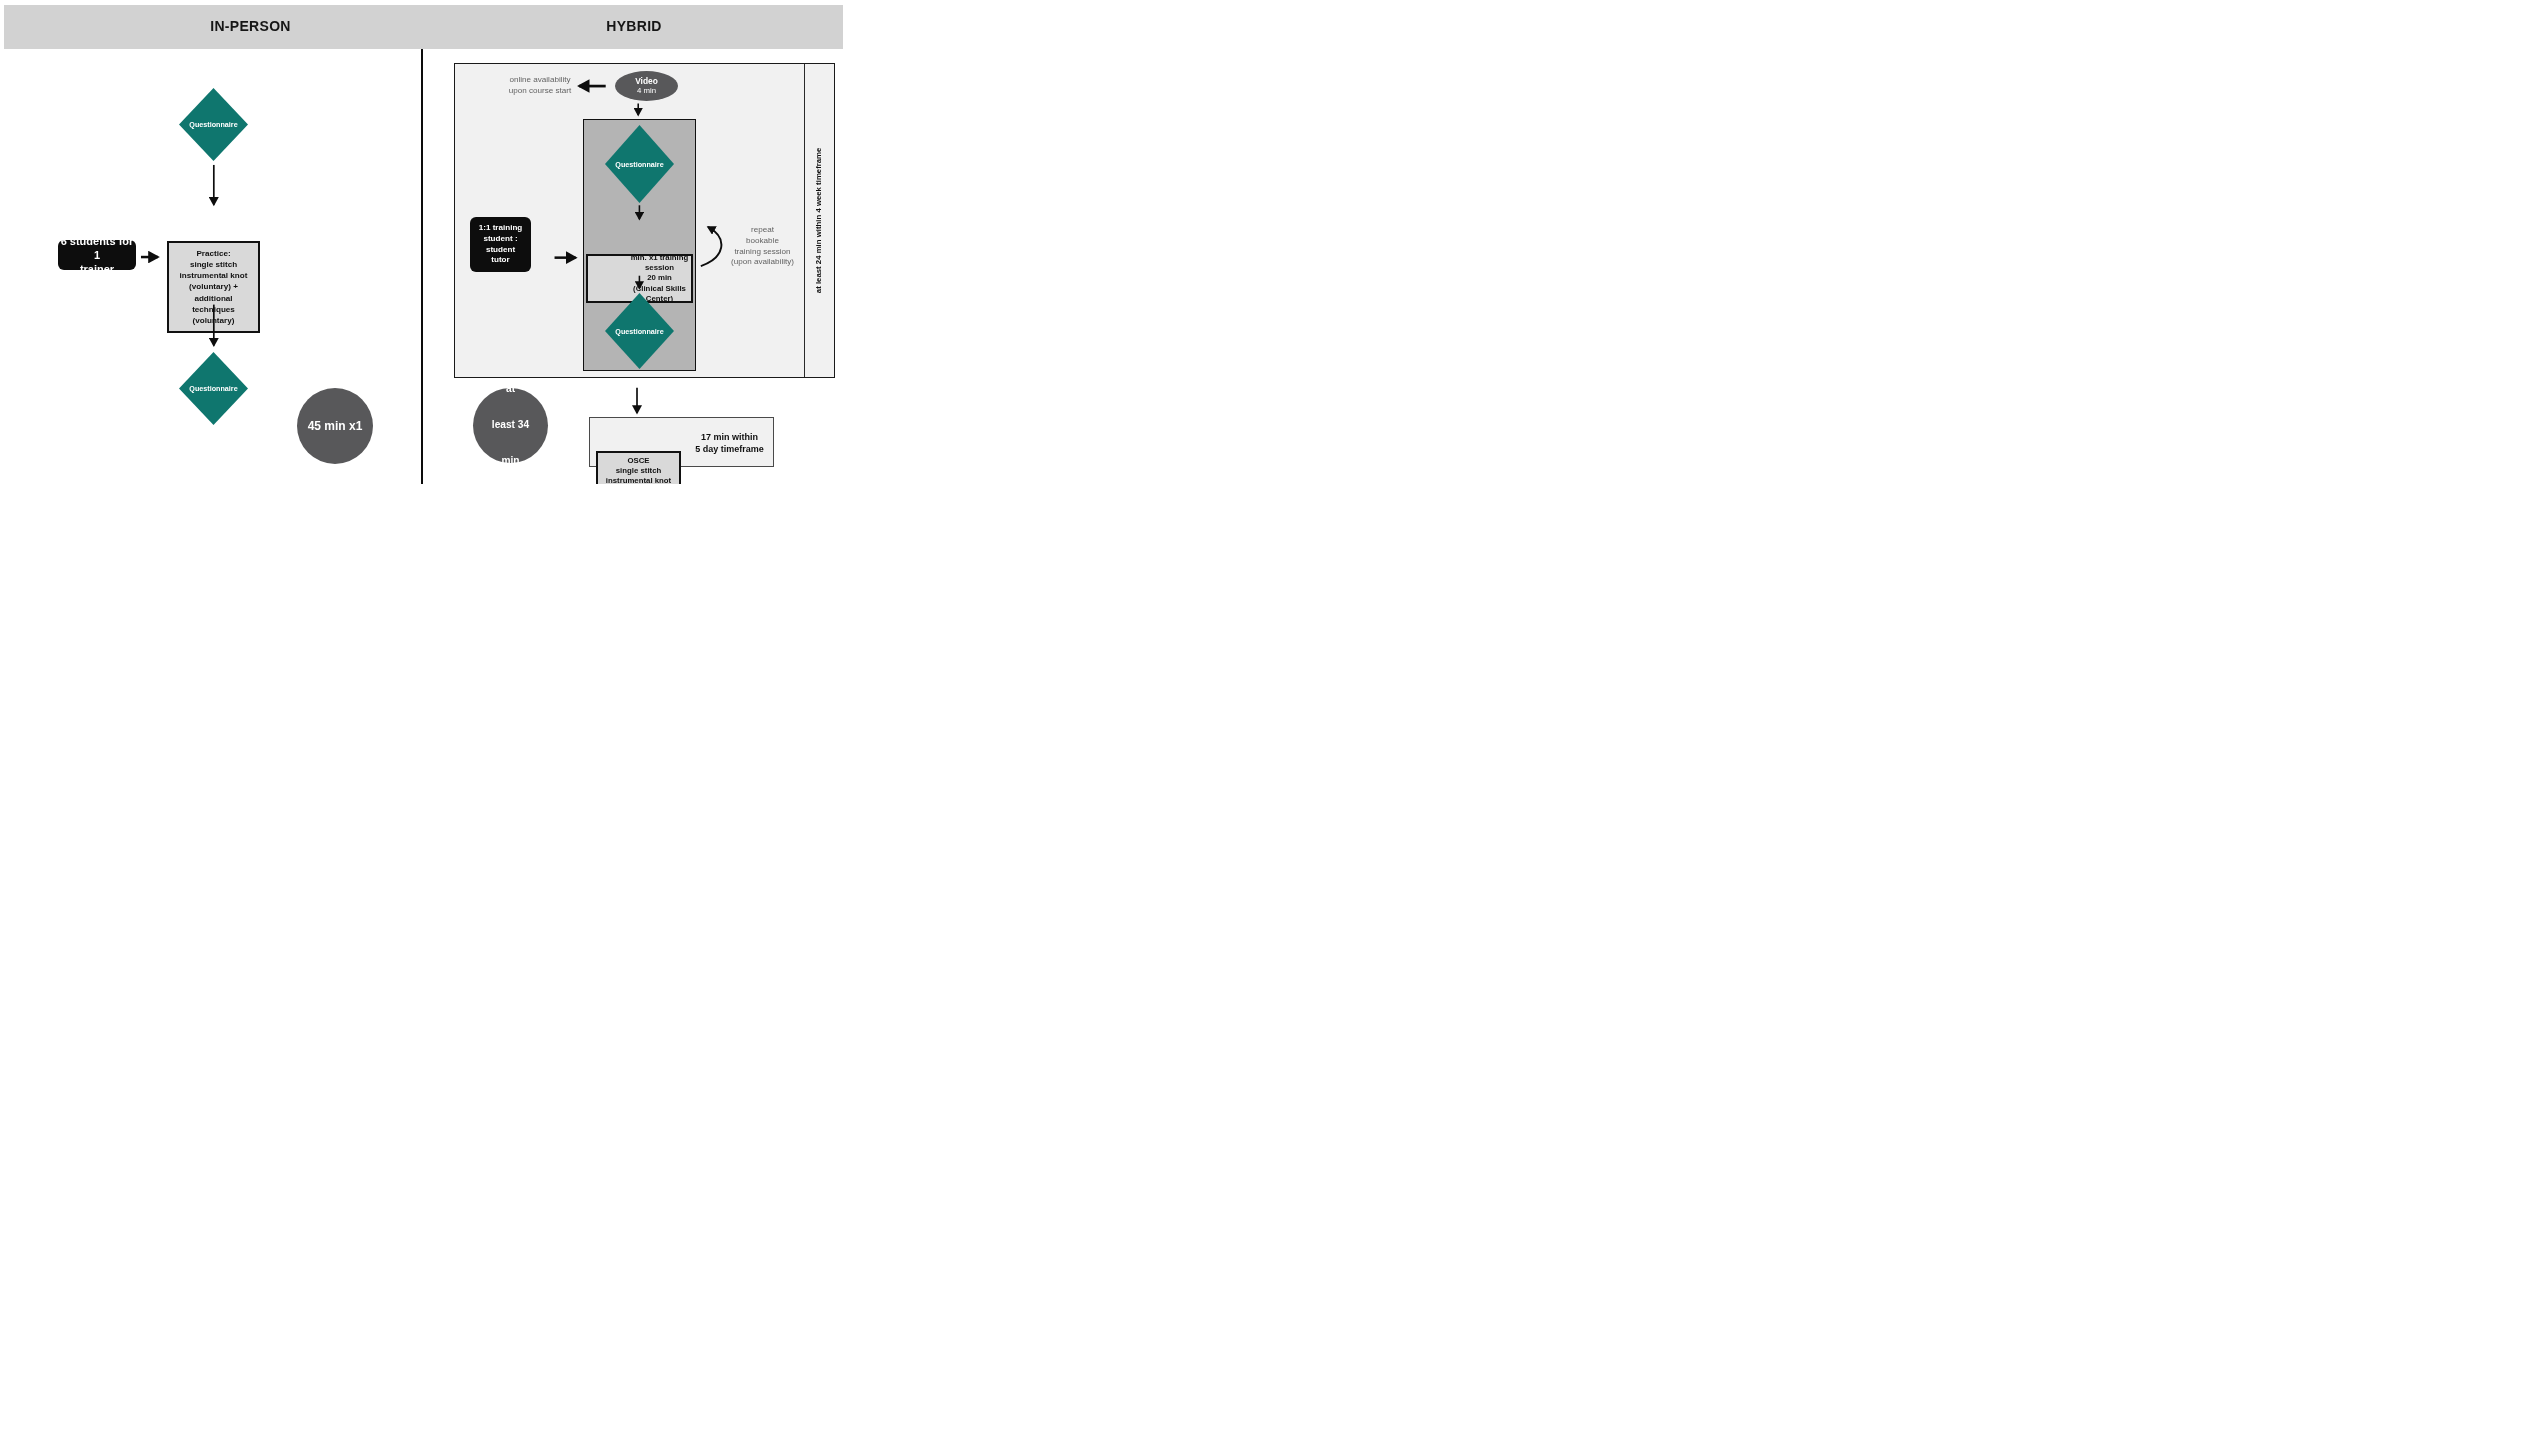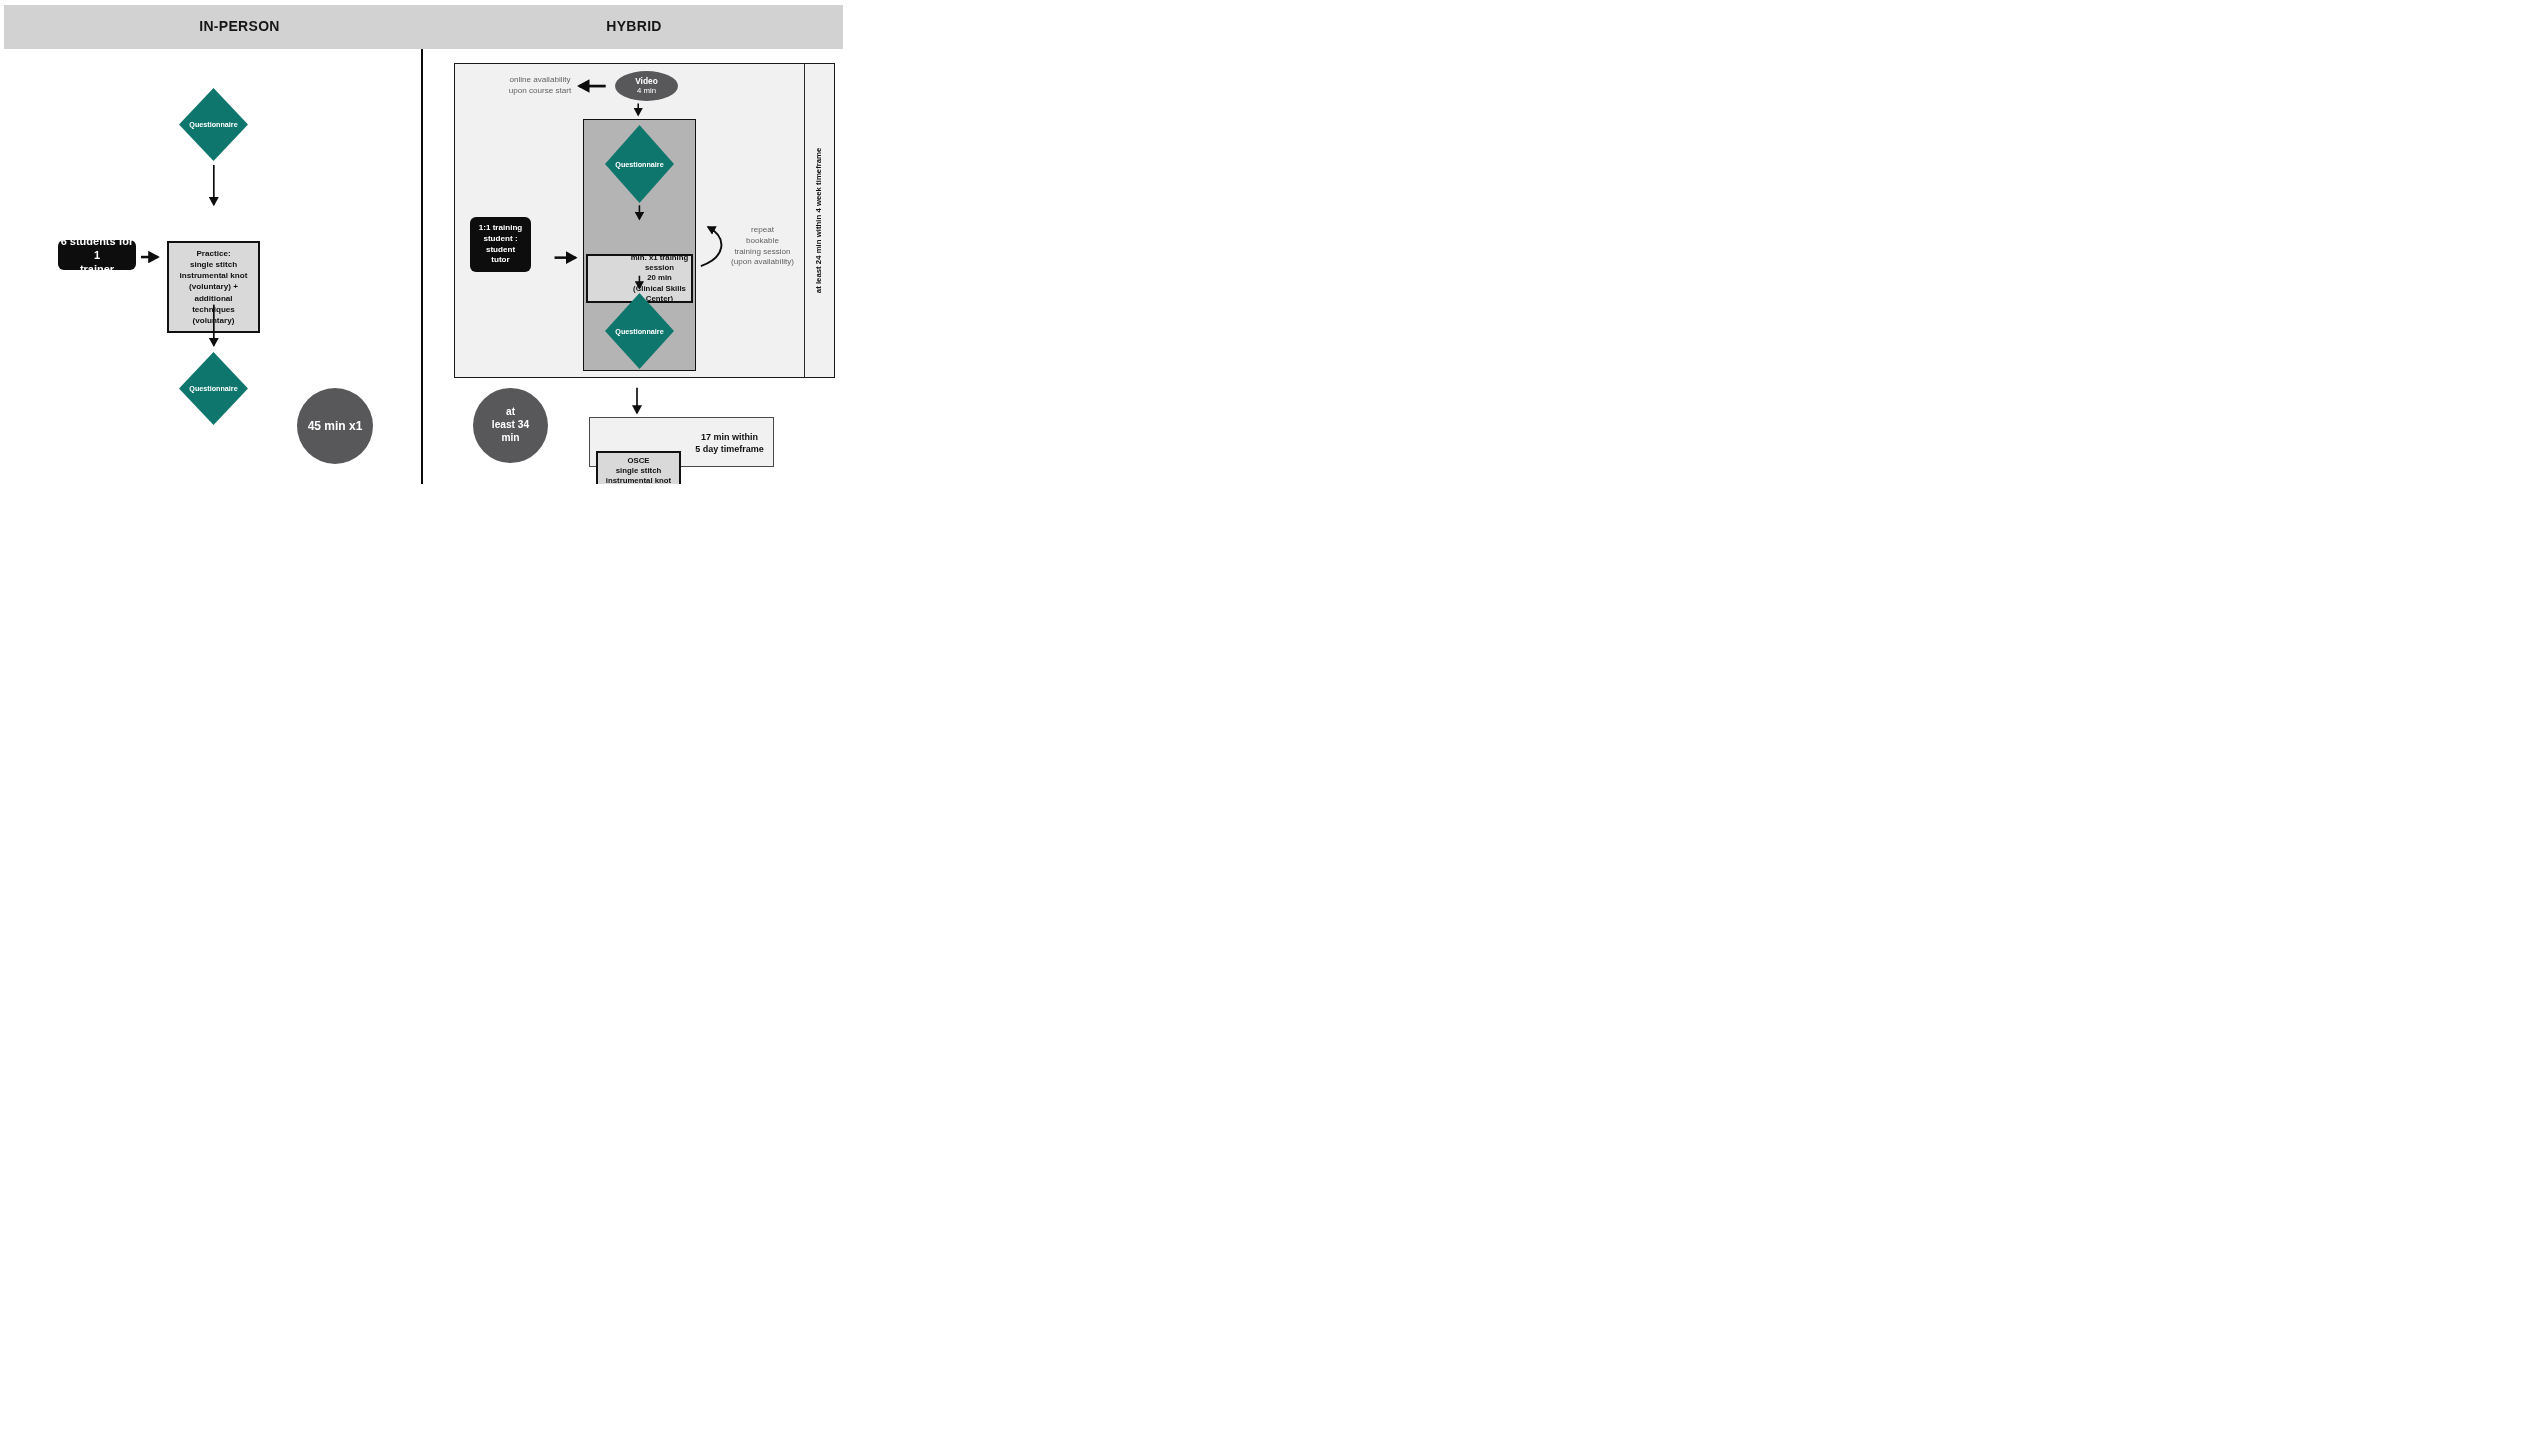--- a/index.html
+++ b/index.html
@@ -1,37 +1,37 @@
 <!DOCTYPE html>
 <html style="font-size:9.6px"><head>
 <meta charset="utf-8">
 <style>
   html,body{margin:0;padding:0;background:#ffffff;}
   body{font-family:"Liberation Sans","DejaVu Sans",sans-serif;color:#111;}
   .canvas{position:relative;width:846px;height:484px;background:#ffffff;overflow:hidden;}
 
   .header-bar{position:absolute;left:3.6px;top:4.8px;width:839px;height:44px;background:#d2d2d2;}
   .header-label{position:absolute;top:18px;transform:translateX(-50%);font-weight:bold;font-size:14px;letter-spacing:0.3px;color:#161616;}
-  #hdr-left{left:221px;padding-left:37px;}
+  #hdr-left{left:232px;padding-left:37px;}
   #hdr-right{left:634px;}
 
   .v-divider{position:absolute;left:421px;top:49px;width:1.8px;height:435px;background:#0c0c0c;}
 
   .diamond{position:absolute;background:#0f766e;display:flex;align-items:center;justify-content:center;
            clip-path:polygon(50% 0,100% 50%,50% 100%,0 50%);}
   .diamond span{color:#fff;font-weight:bold;font-size:7.2px;white-space:nowrap;}
 
   .blackbox{position:absolute;background:#0d0d0d;border-radius:6px;color:#fff;font-weight:bold;
             display:flex;flex-direction:column;align-items:center;justify-content:center;text-align:center;}
 
   .graybox{position:absolute;background:#d9d9d9;border:2.4px solid #111;text-align:center;font-weight:bold;color:#111;
            display:flex;flex-direction:column;align-items:center;justify-content:center;margin-top:30px;}
 
   .circle{position:absolute;background:#58585a;border-radius:50%;color:#fff;font-weight:bold;
-          display:flex;flex-direction:column;align-items:center;justify-content:center;text-align:center;}
+          display:flex;flex-direction:column;align-items:center;justify-content:center;text-align:center;gap:23px;}
 
   .note{position:absolute;color:#636363;text-align:center;font-size:8.1px;line-height:1.33;}
 
   .hybrid-panel{position:absolute;left:454px;top:63px;width:381px;height:315px;background:#f1f1f1;border:1.2px solid #1a1a1a;box-sizing:border-box;}
   .strip-line{position:absolute;left:804px;top:64px;width:1.2px;height:313px;background:#2a2a2a;}
   .v-label{position:absolute;left:669px;top:215px;width:301px;height:10.8px;transform:rotate(-90deg);
            text-align:center;font-weight:bold;font-size:7.8px;color:#0f0f0f;white-space:nowrap;}
 
   .inner-panel{position:absolute;left:583px;top:119px;width:113px;height:252px;background:#b4b4b4;border:1.2px solid #111;box-sizing:border-box;}
 

